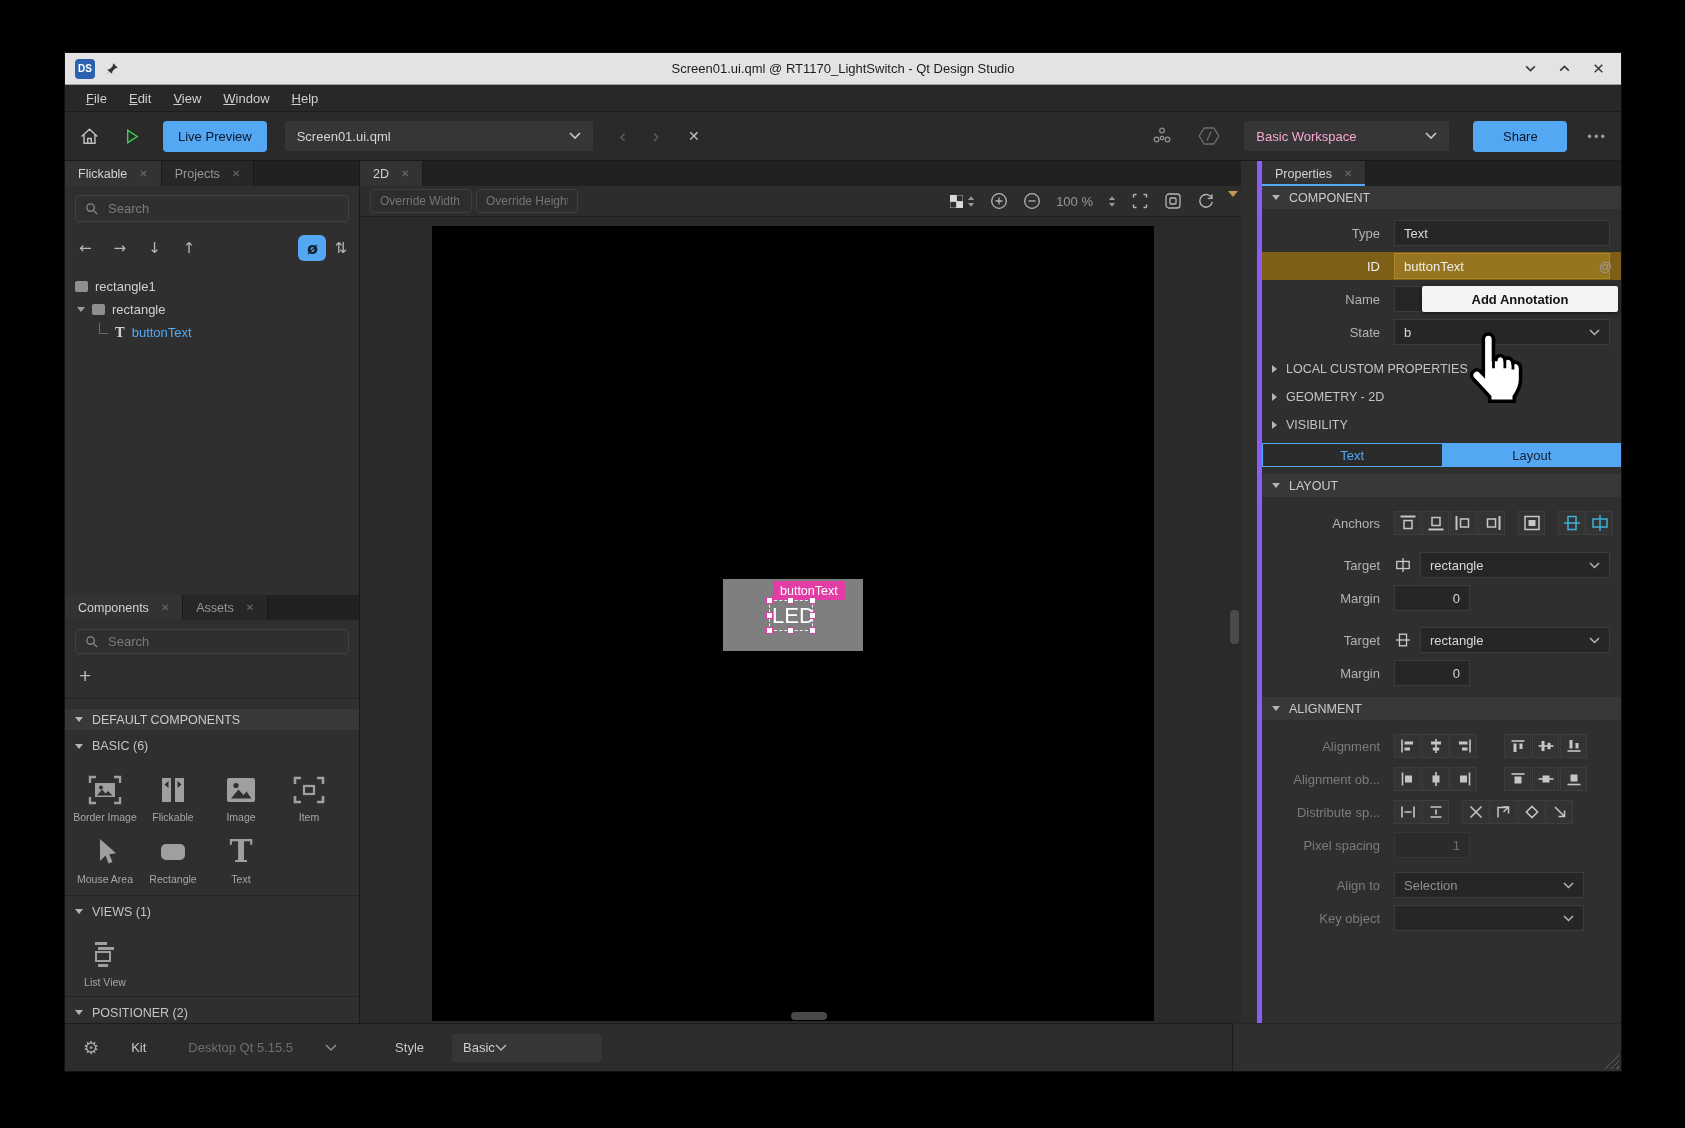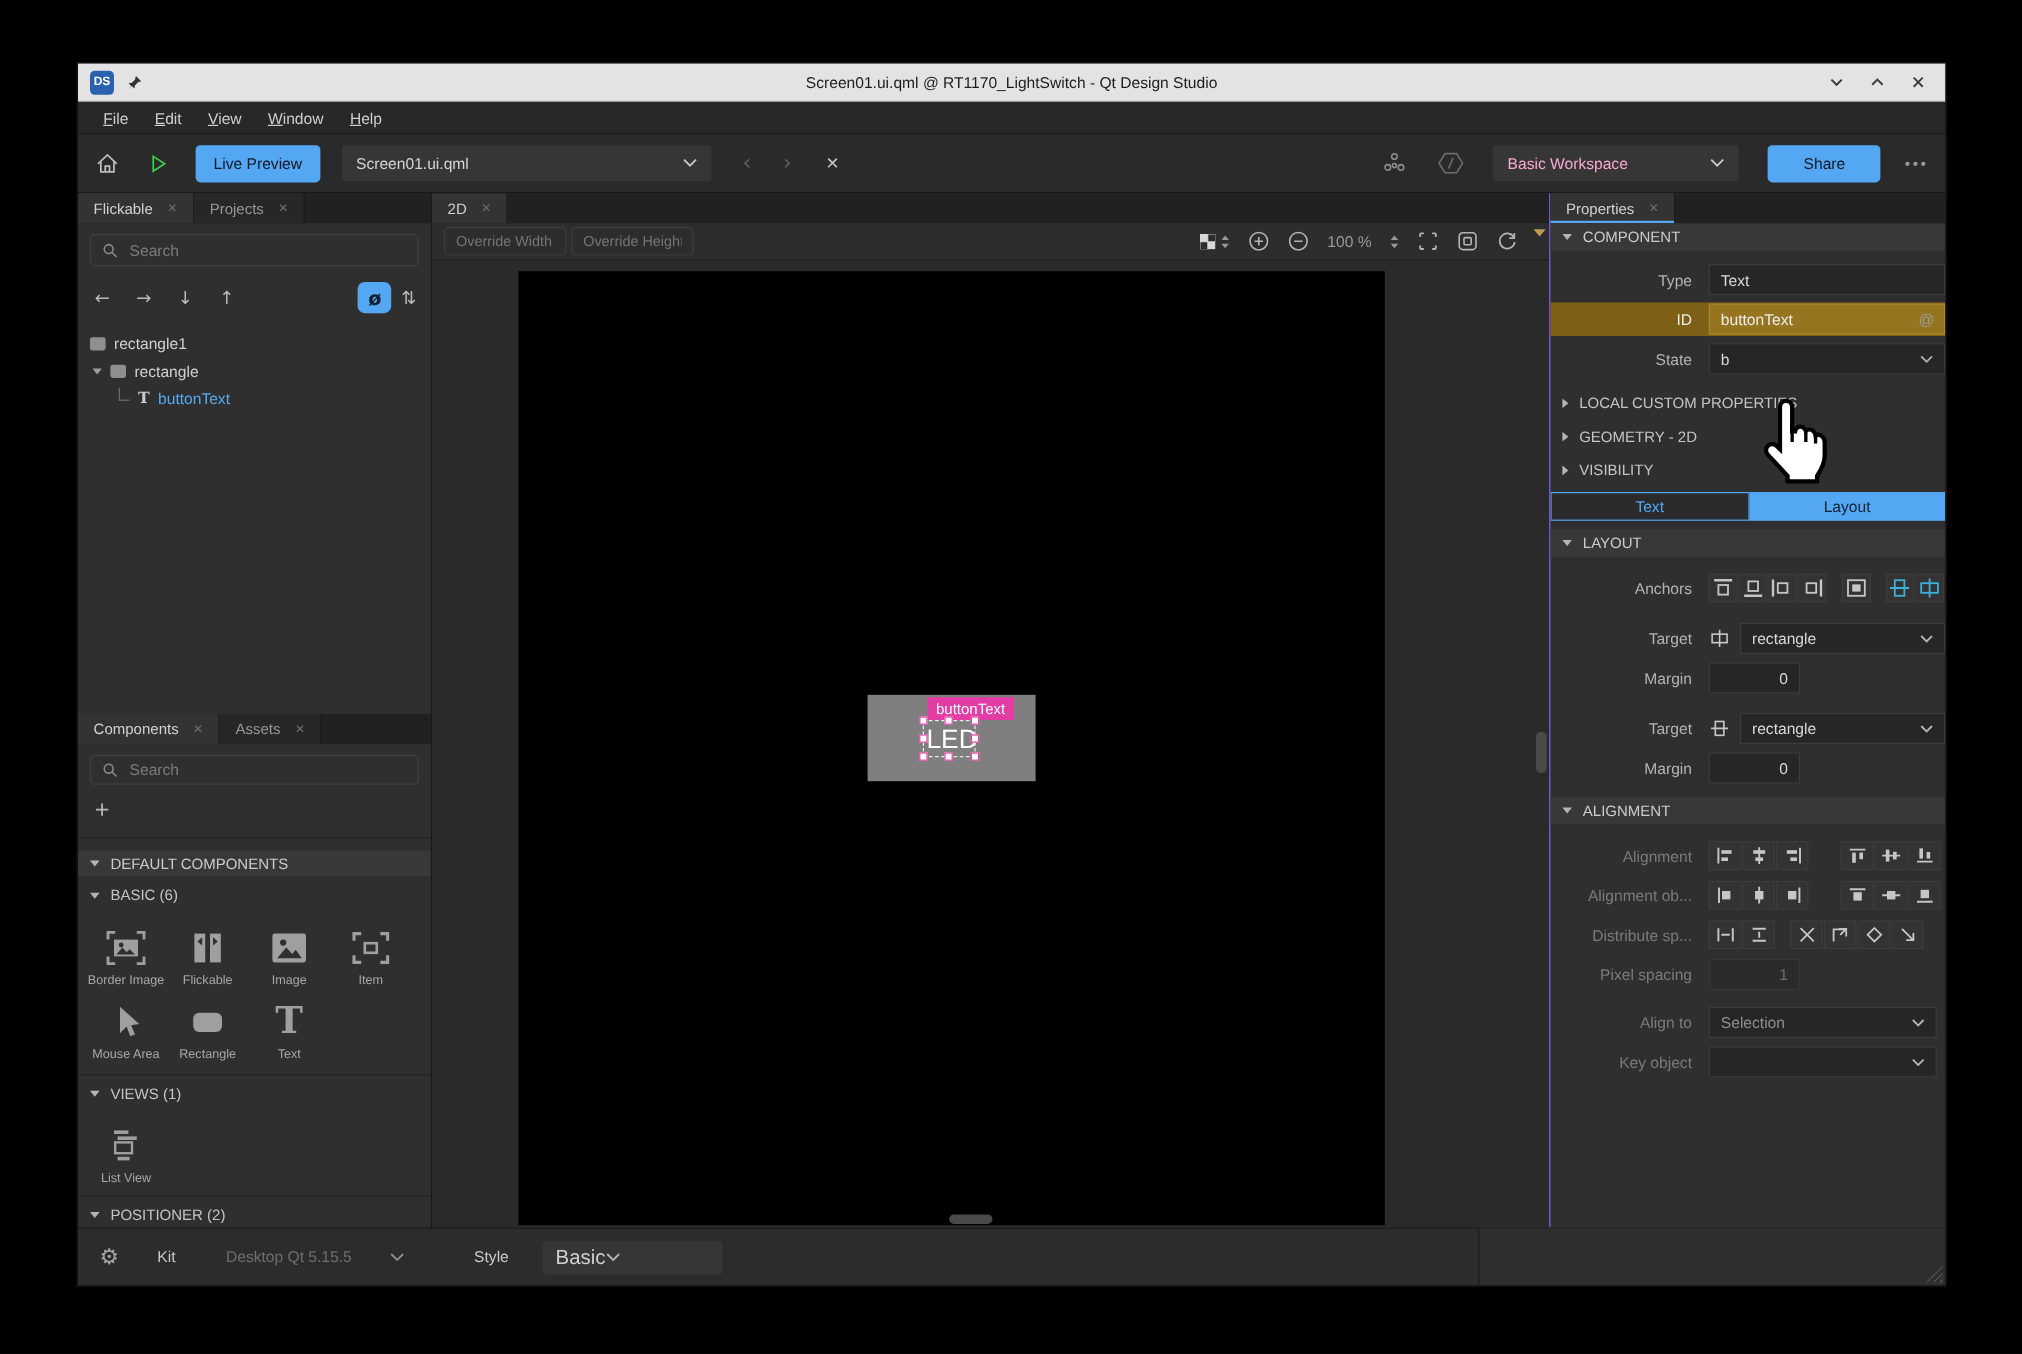--- a/index.html
+++ b/index.html
@@ -34,21 +34,21 @@
   .navarrow{font-size:19px;color:#5d5d5d;margin-left:26px;font-family:"DejaVu Sans",sans-serif;}
   .docclose{font-size:14px;color:#c3c3c3;margin-left:28px;}
   .wsdrop{margin-left:24px;width:205px;height:30px;background:#363636;border-radius:3px;
     display:flex;align-items:center;padding:0 12px;color:#f9a8d4;font-size:13px;}
   .share{width:94px;height:31px;margin-left:24px;}
   .moredots{margin-left:20px;color:#9a9a9a;font-size:13px;letter-spacing:2px;}
   
   .content{position:absolute;left:0;top:108px;right:0;bottom:48px;display:flex;}
   .col-left{width:295px;border-right:1px solid #191919;display:flex;flex-direction:column;background:#2f2f2f;}
   .col-center{flex:1;position:relative;background:#2a2a2a;overflow:hidden;}
-  .col-right{width:330px;border-left:1px solid #8b5cf6;background:#2f2f2f;position:relative;}
+  .col-right{width:364px;border-left:5px solid #8b5cf6;background:#2f2f2f;position:relative;margin-left:16px;}
   
   .tabbar{height:25px;background:#212121;display:flex;flex:none;}
   .tab{display:flex;align-items:center;gap:12px;padding:0 13px;font-size:12.5px;color:#969696;
     background:#272727;border-right:1px solid #191919;}
   .tab.active{background:#333;color:#d2d2d2;}
   .tab .x{color:#6f6f6f;font-size:10px;}
   .tab.propstab{box-shadow:inset 0 -2px 0 #53a7f3;}
   
   .search{display:flex;align-items:center;gap:8px;height:27px;border:1px solid #404040;
     border-radius:4px;margin:9px 10px 0 10px;padding:0 9px;}
@@ -137,21 +137,21 @@
   .rowicon{color:#c8c8c8;margin-right:8px;display:flex;}
   .pfield.dis{background:#2b2b2b;border-color:#363636;color:#6f6f6f;}
   .dimtxt{color:#8f8f8f;}
   
   .statusbar{position:absolute;left:0;bottom:0;width:1169px;height:48px;background:#2c2c2c;
     border-top:1px solid #1c1c1c;display:flex;align-items:center;padding:0 18px;}
   .gear{color:#a5a5a5;font-size:18px;font-family:"DejaVu Sans",sans-serif;}
   .sb-label{color:#c9c9c9;font-size:13px;}
   .sb-dim{color:#6e6e6e;font-size:13px;}
   .styledrop{margin-left:28px;width:150px;height:28px;background:#363636;border-radius:3px;
-    display:flex;align-items:center;justify-content:flex-start;padding:0 11px;color:#d0d0d0;font-size:17px;}
+    display:flex;align-items:center;justify-content:flex-start;padding:0 11px;color:#d0d0d0;font-size:13px;}
   .brcorner{position:absolute;right:0;bottom:0;width:389px;height:48px;background:#2f2f2f;
     border-left:1px solid #1b1b1b;border-top:1px solid #262626;}
   .grip{position:absolute;right:2px;bottom:2px;width:15px;height:15px;
     background:repeating-linear-gradient(135deg,transparent 0 3px,#5e5e5e 3px 4px);
     clip-path:polygon(100% 0,100% 100%,0 100%);}
   
   .cursor{position:absolute;left:1398px;top:276px;z-index:50;pointer-events:none;}
 </style>
 </head>
 <body>
@@ -704,20 +704,25 @@
         <div class="prow" style="margin-top:10px;">
           <span class="plabel">Type</span>
           <span class="pfield w-main">Text</span>
         </div>
         <div class="prow amberrow">
           <span class="plabel" style="color:#eee;">ID</span>
           <span class="pfield w-main">buttonText</span>
           <span class="atsign">@</span>
         </div>
         <div class="prow">
+          <span class="plabel">Name</span>
+          <span class="pfield w-main"></span>
+          <span class="annot">Add Annotation</span>
+        </div>
+        <div class="prow">
           <span class="plabel">State</span>
           <span class="pfield w-main" style="justify-content:space-between;">
             <span>b</span>
             <span style="color:#b5b5b5;">
                 <svg class="i" width="11" height="7" viewBox="0 0 11 7">
                   <path d="M1 1 L5.5 5.5 L10 1" stroke="currentColor" stroke-width="1.5" fill="none"></path>
                 </svg>
               </span>
           </span>
         </div>

